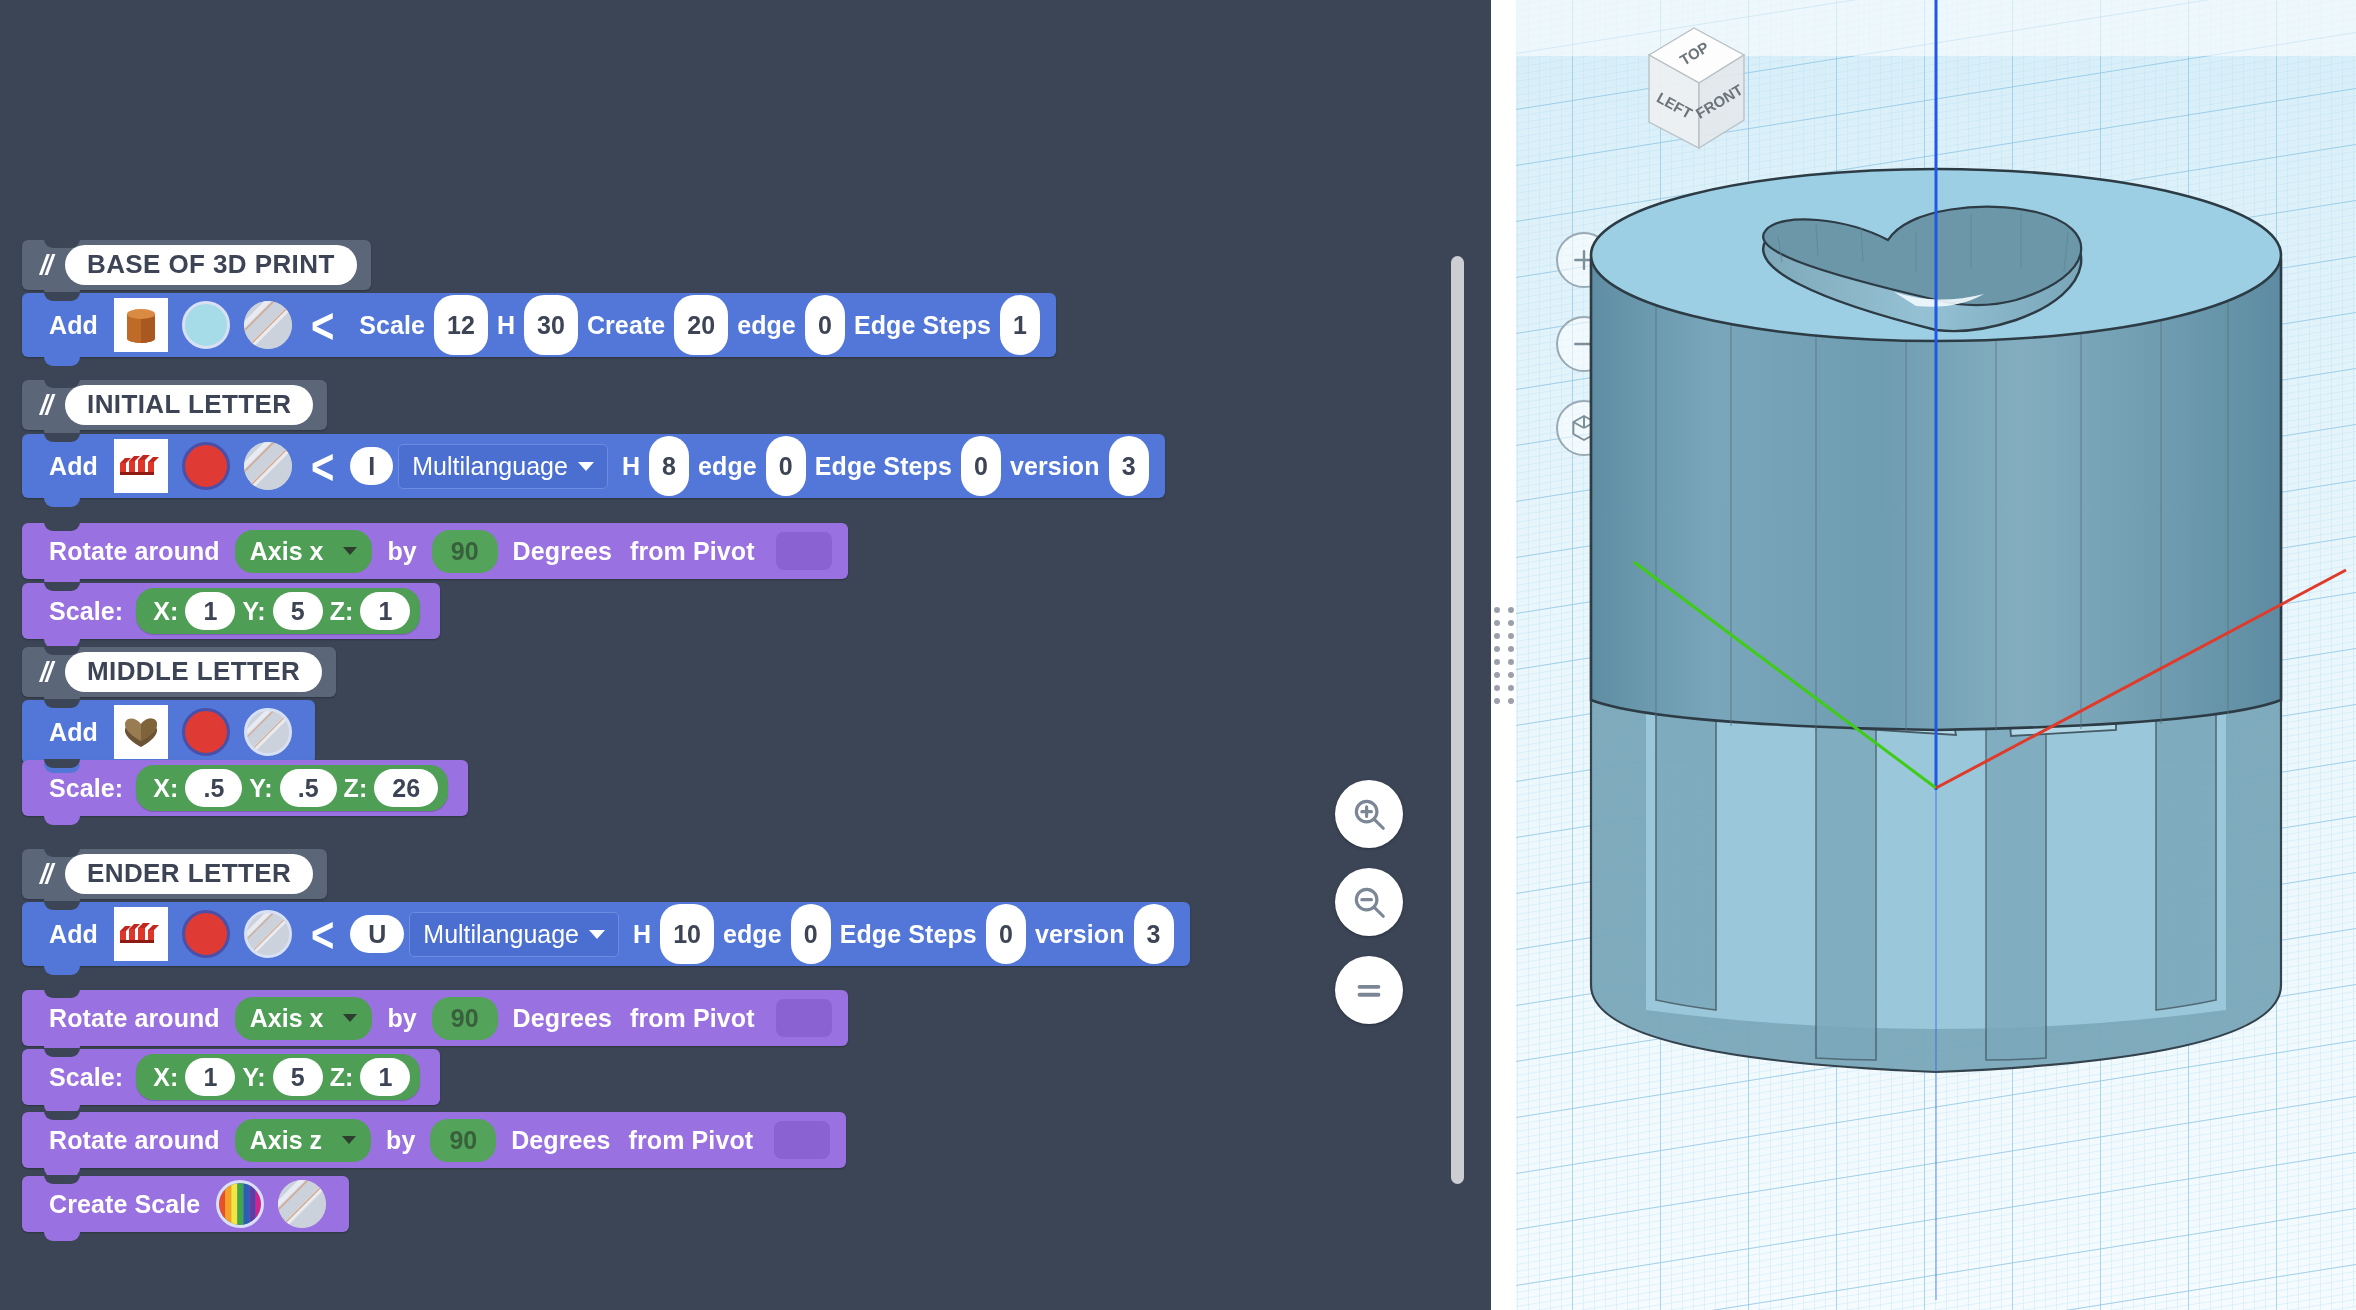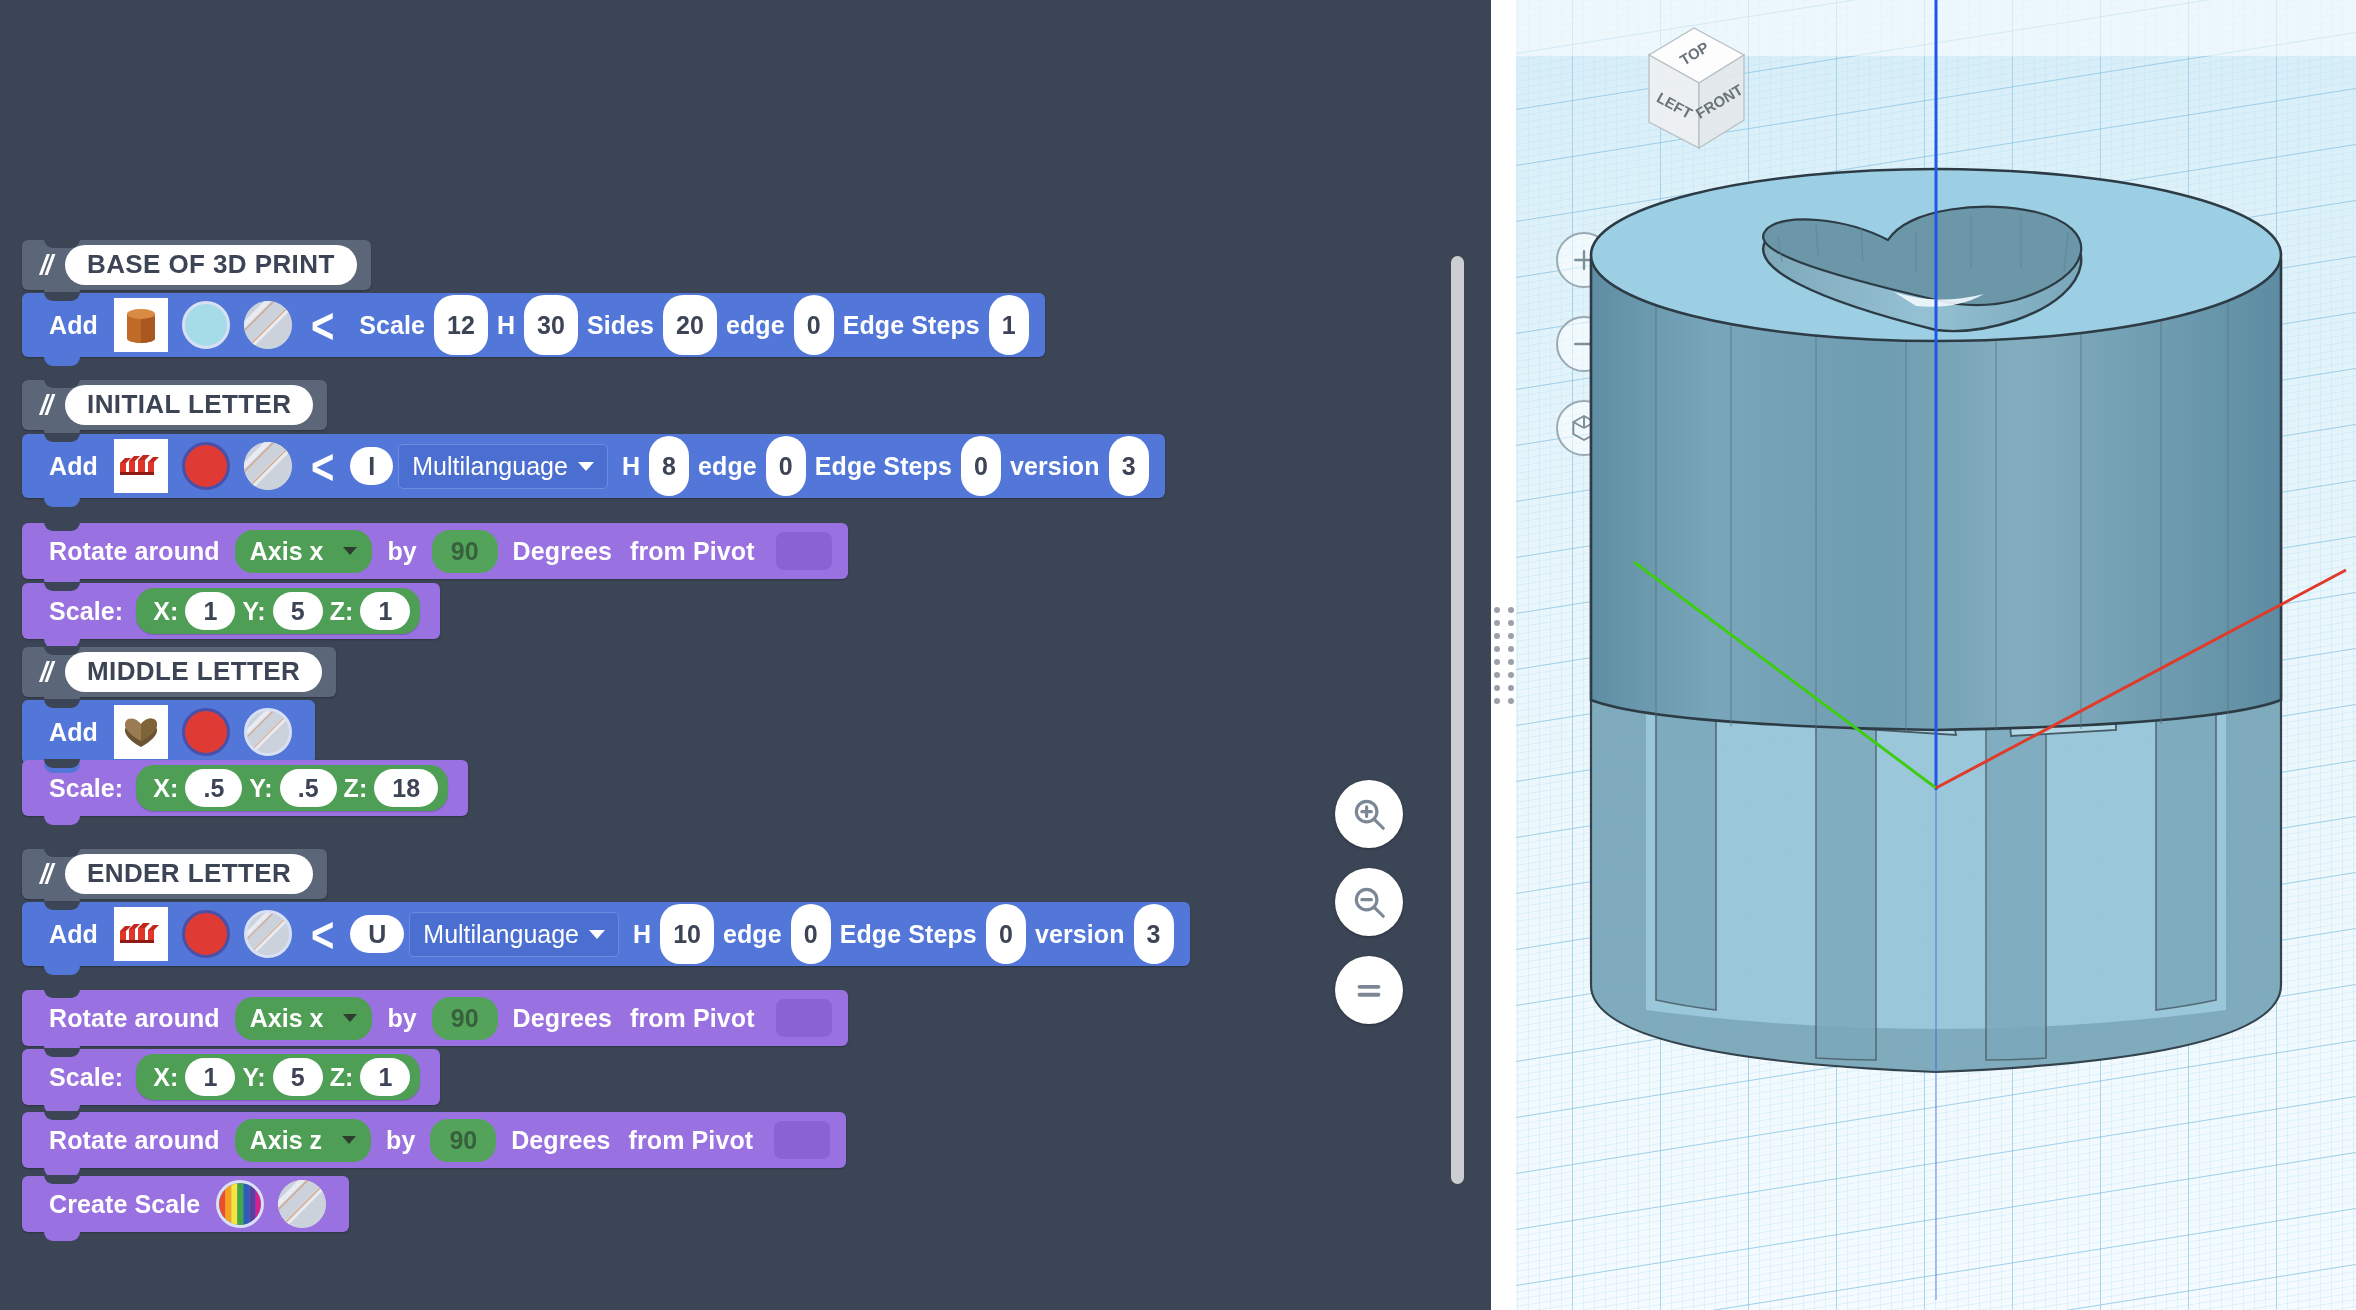--- a/index.html
+++ b/index.html
@@ -267,21 +267,21 @@
                   <path d="M-6 36 L36 -6"></path>
                   <path d="M2 48 L48 2"></path>
                 </g>
             </svg>
           </span>
           <span class="chev">&lt;</span>
           <span class="lbl">Scale</span>
           <span class="field num">12</span>
           <span class="lbl">H</span>
           <span class="field num">30</span>
-          <span class="lbl">Sides</span>
+          <span class="lbl">Create</span>
           <span class="field num">20</span>
           <span class="lbl">edge</span>
           <span class="field num one">0</span>
           <span class="lbl">Edge Steps</span>
           <span class="field num one">1</span>
         </div>
       </div>
 
       <div class="row" style="left:22px; top:380px;">
         <div class="blk blk-comment">
@@ -410,21 +410,21 @@
 
       <div class="row" style="left:22px; top:760px;">
         <div class="blk blk-purple">
           <span class="lbl">Scale:</span>
           <span class="green">
             <span class="lbl">X:</span>
             <span class="field one">.5</span>
             <span class="lbl">Y:</span>
             <span class="field one">.5</span>
             <span class="lbl">Z:</span>
-            <span class="field one">18</span>
+            <span class="field one">26</span>
           </span>
         </div>
       </div>
 
       <div class="row" style="left:22px; top:849px;">
         <div class="blk blk-comment">
           <span class="slash">//</span>
           <span class="field cmt">ENDER LETTER</span>
         </div>
       </div>

